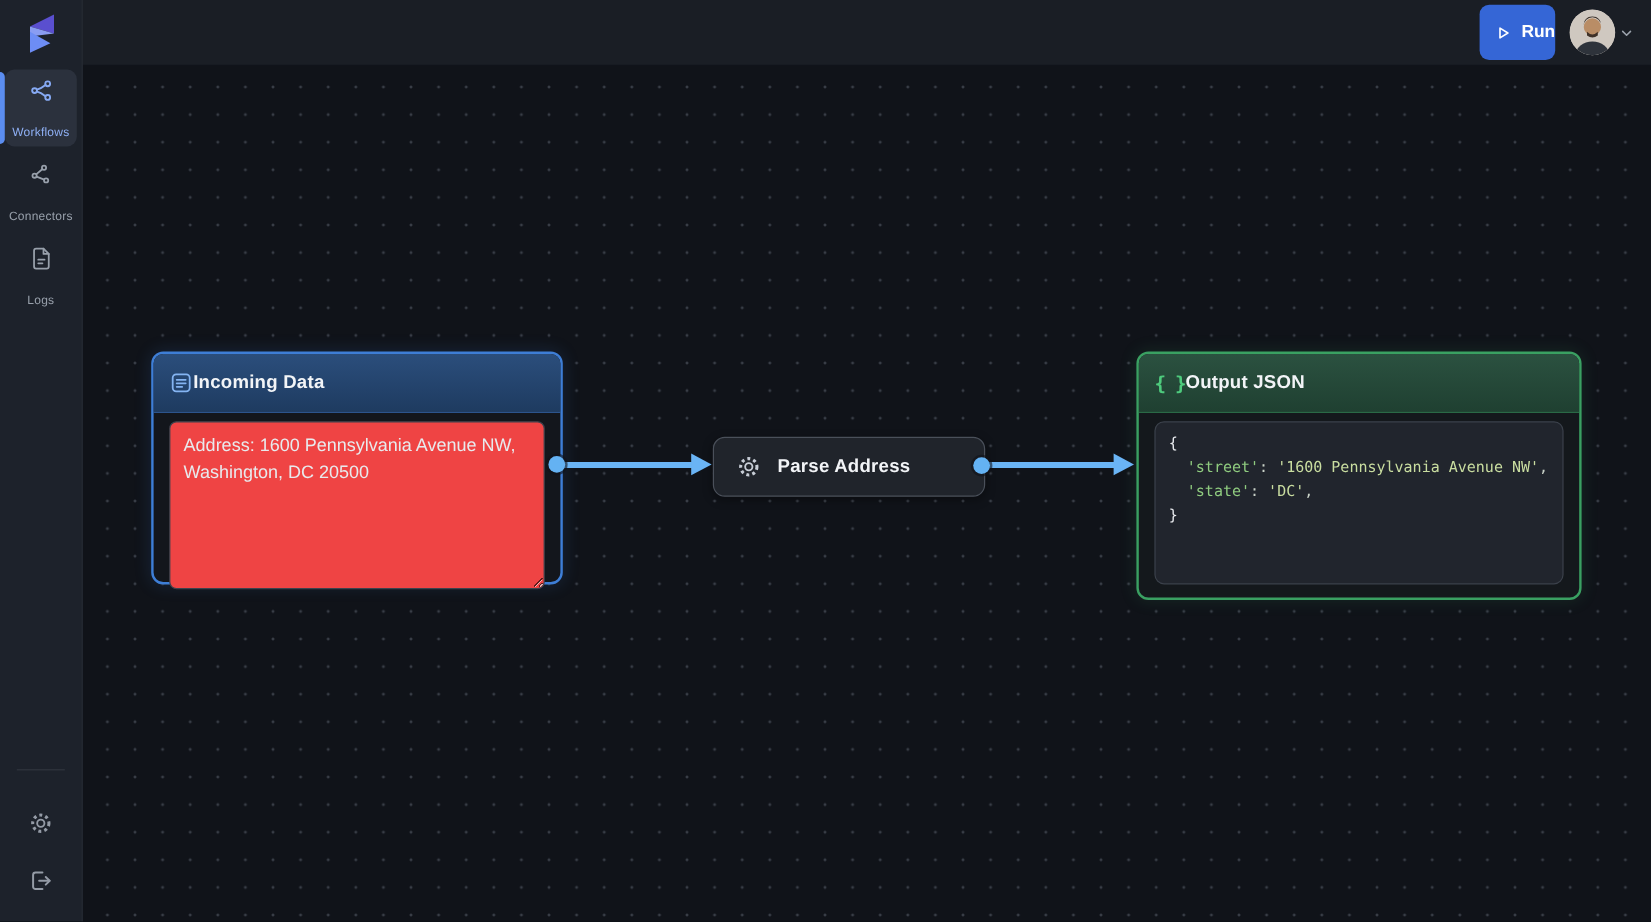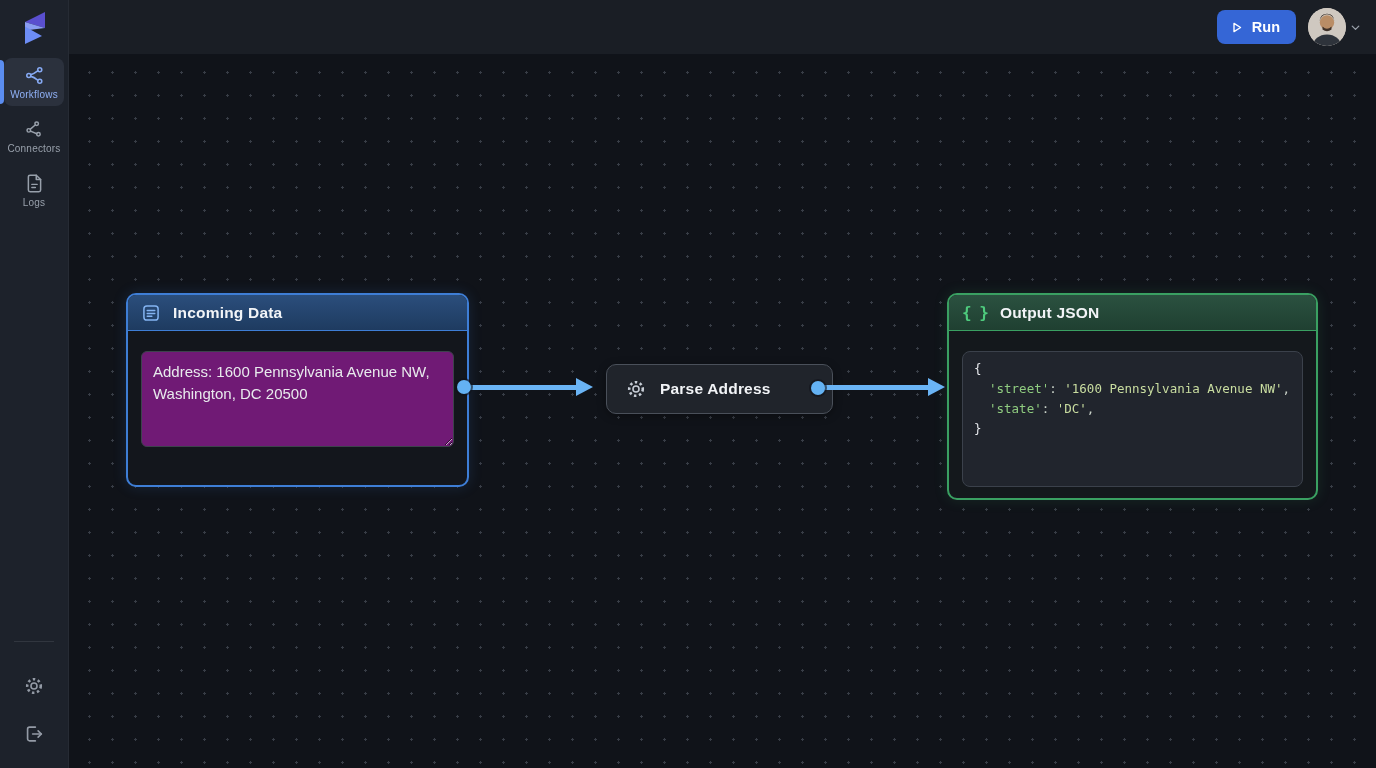--- a/index.html
+++ b/index.html
@@ -21,80 +21,80 @@
     background:#1d222b; border-right:1px solid #262b34;
     display:flex; flex-direction:column; align-items:stretch; z-index:5;
   }
   .logo-box { height:55px; display:flex; align-items:center; justify-content:center; }
 
   .nav-item {
     position:relative; margin:3px 4px; padding:7px 0 6px;
     display:flex; flex-direction:column; align-items:center; gap:3px;
     border-radius:8px; cursor:pointer;
   }
-  .nav-item .nav-label { font-size:10px; color:#98a0ab; letter-spacing:.2px; }
+  .nav-item .nav-label { font-size:10px; color:#98a0ab; letter-spacing:.2px;margin-top:16px; }
   .nav-item.active { background:#2b313d; }
   .nav-item.active .nav-label { color:#8fb0f5; }
   .active-indicator {
     position:absolute; left:-4px; top:2px; bottom:2px; width:4px;
     background:#5b8df0; border-radius:0 4px 4px 0;
   }
   .sidebar-spacer { flex:1; }
   .sidebar-divider { height:1px; background:#31363f; margin:0 14px 16px; }
   .icon-btn { height:40px; display:flex; align-items:center; justify-content:center; cursor:pointer; }
   .sidebar-bottom { padding-bottom:14px; display:flex; flex-direction:column; gap:8px; }
 
   
   .run-btn {
     display:flex; align-items:center; gap:8px;
     background:#3566d6; color:#ffffff; border:none; border-radius:8px;
-    height:34px; padding:0 16px 0 12px; font-size:14.5px; font-weight:600;
+    height:46px; padding:0 0 0 12px; font-size:14.5px; font-weight:600;
     cursor:pointer; font-family:"Liberation Sans", sans-serif;
   }
   .timestamp-pill {
     display:flex; align-items:center; gap:9px;
     border:1px solid #3c434e; background:#1e222a; border-radius:8px;
     height:34px; padding:0 13px; color:#d7dbe1; font-size:14.5px;
   }
   .avatar-group { display:flex; align-items:center; gap:3px; cursor:pointer; }
   .avatar { width:38px; height:38px; border-radius:50%; overflow:hidden; background:#cfc8c0; }
 
   
   .canvas {
     position:absolute; left:69px; top:55px; right:0; bottom:0;
     background-color:#101319;
     background-image:radial-gradient(circle, #383d46 1.1px, transparent 1.4px);
     background-size:23px 23px; background-position:9px 6px;
   }
 
   .node { position:absolute; border-radius:10px; }
   .node-header {
-    height:36px; display:flex; align-items:center; gap:12px;
+    height:49px; display:flex; align-items:center; gap:0;
     padding:0 13px; border-radius:8px 8px 0 0;
   }
   .node-title { color:#f2f4f7; font-size:15.5px; font-weight:600; letter-spacing:.2px; }
 
   .node-incoming {
     left:57px; top:238px; width:343px; height:194px;
     background:#13161c; border:2px solid #3e7ed6;
     box-shadow:0 0 14px rgba(62,126,214,.18);
   }
   .node-incoming .node-header {
     background:linear-gradient(180deg,#2b4e7c,#1e3b60);
     border-bottom:1.5px solid #3e7ed6;
   }
   .node-incoming textarea {
-    position:absolute; left:13px; top:56px; width:calc(100% - 26px); height:96px;
-    background:#701a75; border:1px solid #3d424c; border-radius:6px;
+    position:absolute; left:13px; top:56px; width:calc(100% - 26px); height:140px;
+    background:#ef4444; border:1px solid #3d424c; border-radius:6px;
     color:#e8eaed; font-size:15px; line-height:1.45; padding:9px 11px;
     font-family:"Liberation Sans", sans-serif; resize:both;
   }
 
   .node-parse {
-    left:537px; top:309px; width:227px; height:50px;
+    left:525px; top:309px; width:227px; height:50px;
     background:#20242b; border:1.5px solid #4a505a;
     display:flex; align-items:center; gap:13px; padding:0 18px;
     box-shadow:0 2px 8px rgba(0,0,0,.35);
   }
 
   .node-output {
     left:878px; top:238px; width:371px; height:207px;
     background:#14181c; border:2px solid #3aa062;
     box-shadow:0 0 14px rgba(58,160,98,.16);
   }

